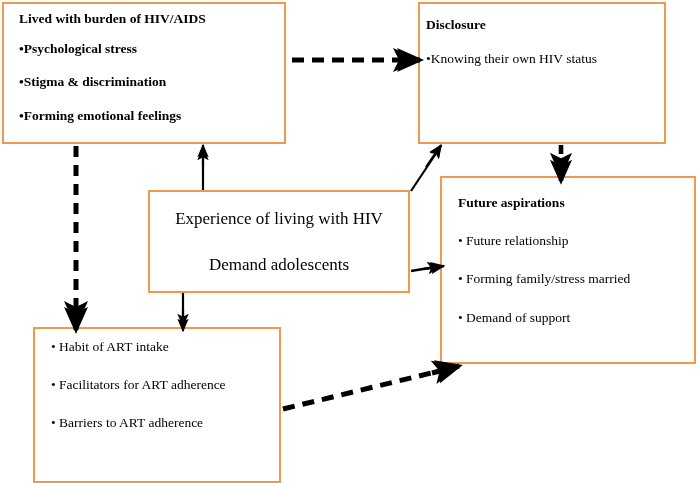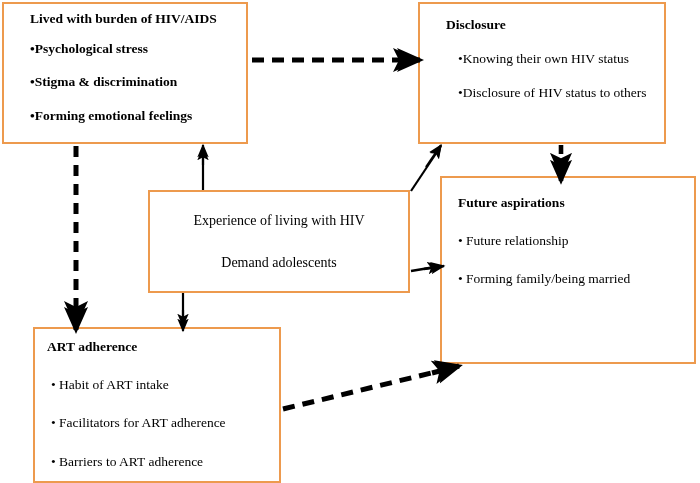--- a/index.html
+++ b/index.html
@@ -30,52 +30,52 @@
   }
   .box-item {
     font-size: 13.5px;
     color: #000000;
     line-height: 1.2;
   }
   
   #box-burden {
     left: 2px;
     top: 2px;
-    width: 246px;
+    width: 284px;
     height: 142px;
-    padding: 7px 8px 0 24px;
+    padding: 7px 8px 0 13px;
   }
   #box-burden .box-title { margin: 0 0 14px 2px; }
   #box-burden .box-item { margin: 0 0 17px 2px; font-weight: bold; }
 
   
   #box-disclosure {
     left: 418px;
     top: 2px;
     width: 248px;
     height: 142px;
-    padding: 13px 8px 0 26px;
+    padding: 13px 8px 0 6px;
   }
   #box-disclosure .box-title { margin: 0 0 18px 0; }
-  #box-disclosure .box-item { margin: 0 0 18px 12px; }
+  #box-disclosure .box-item { margin: 0 0 18px 0; }
 
   
   #box-core {
     left: 148px;
     top: 190px;
     width: 262px;
     height: 103px;
     padding: 0;
     display: flex;
     flex-direction: column;
     align-items: center;
     justify-content: center;
   }
   #box-core .core-line {
-    font-size: 14px;
+    font-size: 17px;
     color: #000000;
     text-align: center;
   }
   #box-core .core-line.first { margin-bottom: 26px; }
 
   
   #box-future {
     left: 440px;
     top: 176px;
     width: 256px;
@@ -168,36 +168,35 @@
   <div class="box" id="box-burden">
     <div class="box-title">Lived with burden of HIV/AIDS</div>
     <div class="box-item">•Psychological stress</div>
     <div class="box-item">•Stigma &amp; discrimination</div>
     <div class="box-item">•Forming emotional feelings</div>
   </div>
 
   <div class="box" id="box-disclosure">
     <div class="box-title">Disclosure</div>
     <div class="box-item">•Knowing their own HIV status</div>
-    <div class="box-item">•Disclosure of HIV status to others</div>
   </div>
 
   <div class="box" id="box-core">
     <div class="core-line first">Experience of living with HIV</div>
     <div class="core-line">Demand adolescents</div>
   </div>
 
   <div class="box" id="box-future">
     <div class="box-title">Future aspirations</div>
     <div class="box-item">• Future relationship</div>
-    <div class="box-item">• Forming family/being married</div>
+    <div class="box-item">• Forming family/stress married</div>
+    <div class="box-item">• Demand of support</div>
   </div>
 
   <div class="box" id="box-art">
-    <div class="box-title">ART adherence</div>
     <div class="box-item">• Habit of ART intake</div>
     <div class="box-item">• Facilitators for ART adherence</div>
     <div class="box-item">• Barriers to ART adherence</div>
   </div>
 
   <svg id="arrows-top" viewBox="0 0 700 483" xmlns="http://www.w3.org/2000/svg">
     <g>
       <line x1="402" y1="60" x2="420" y2="60" stroke="#000000" stroke-width="5" marker-end="url(#ah-d)"></line>
     </g>
     <g>

